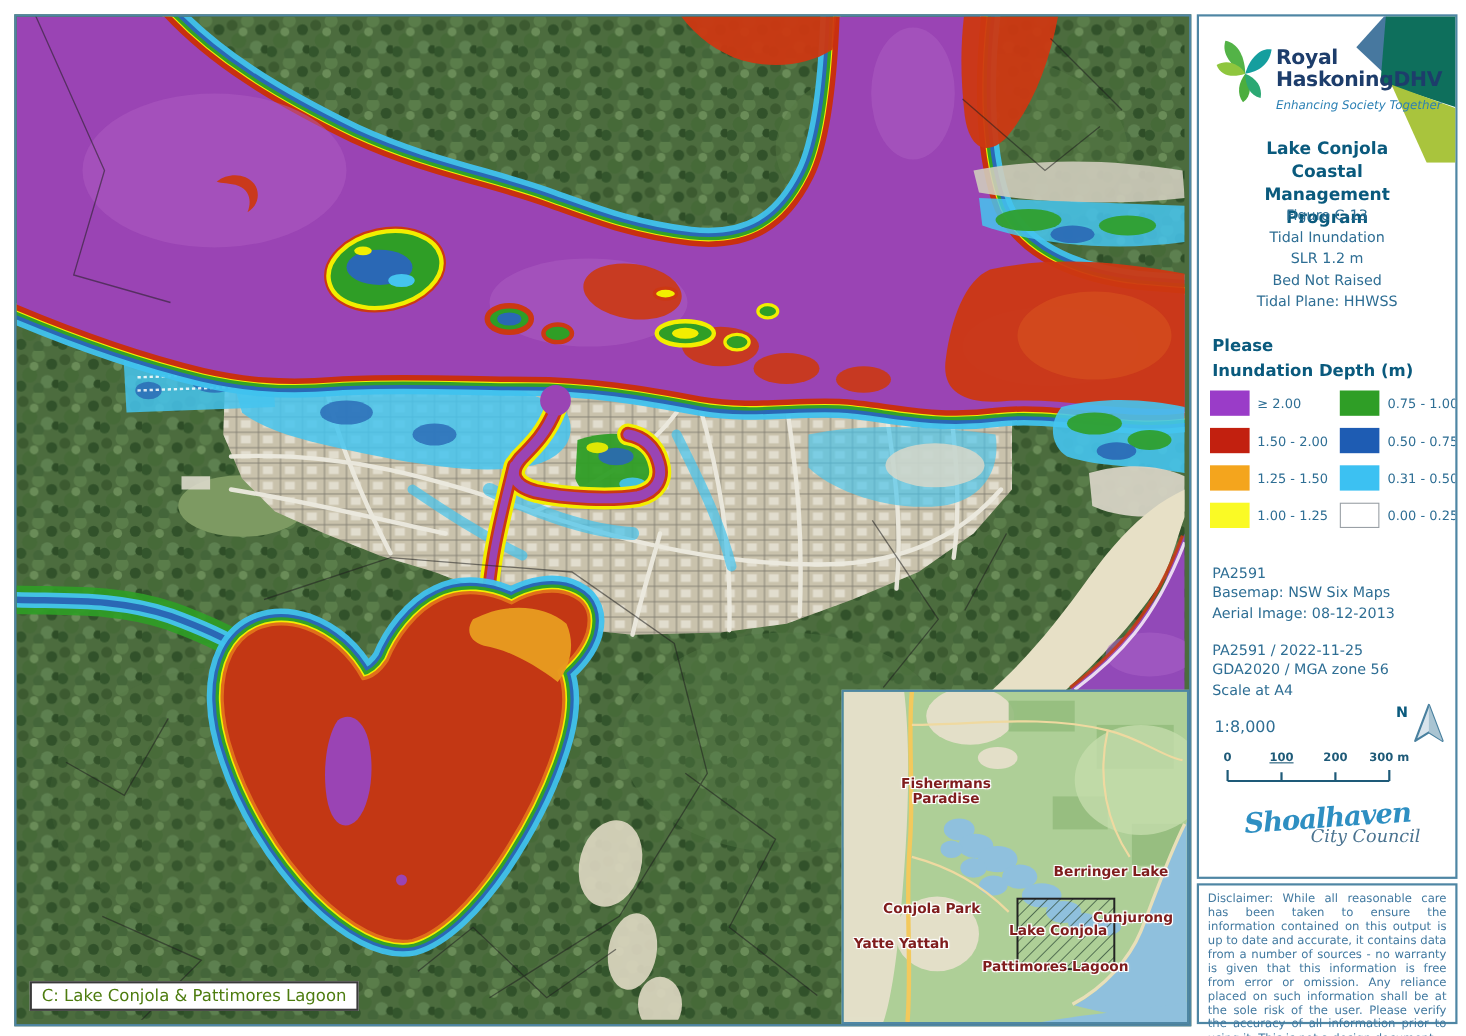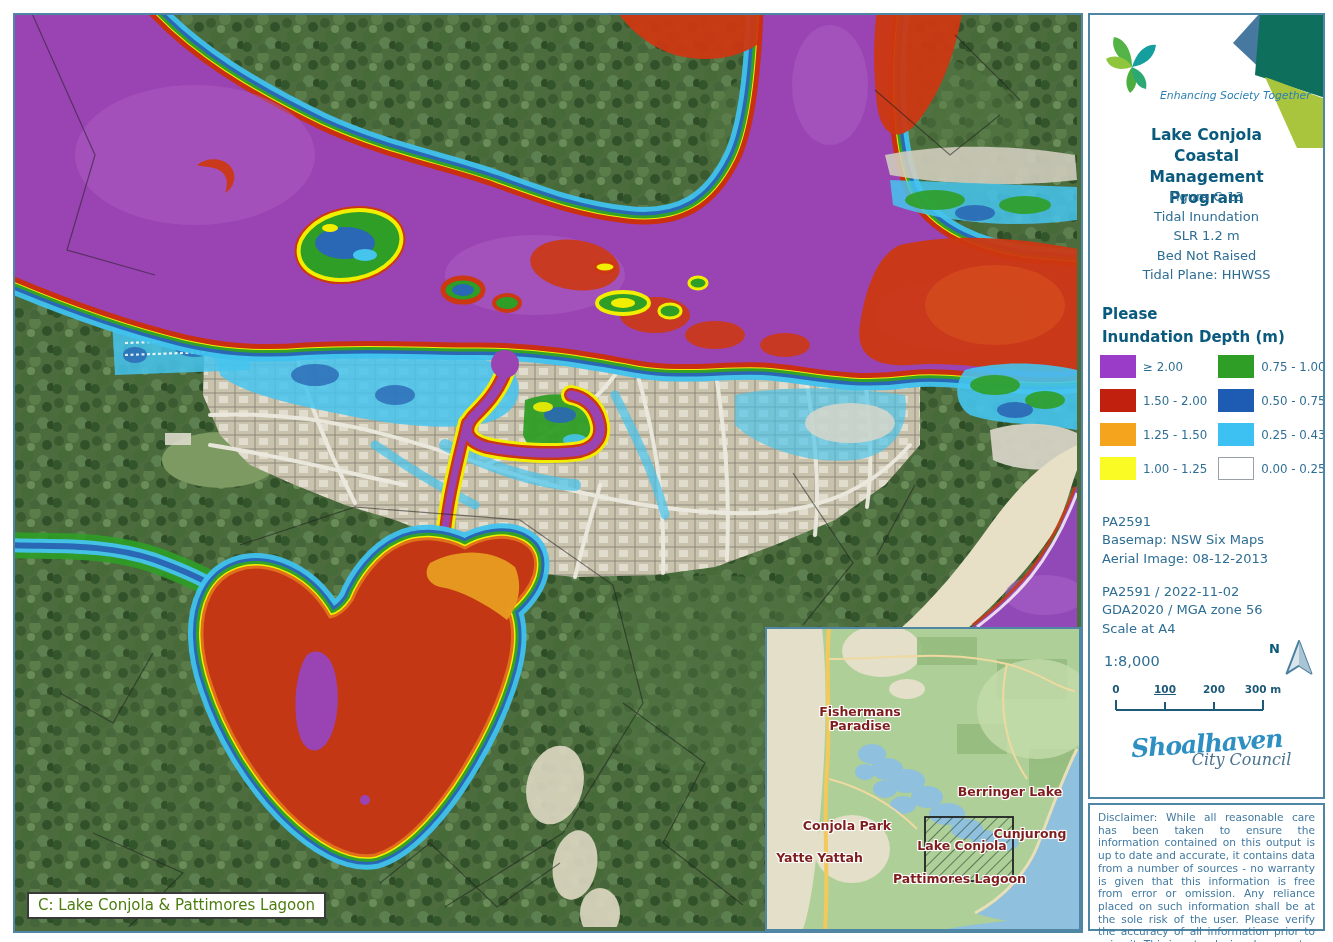--- a/index.html
+++ b/index.html
@@ -311,20 +311,24 @@
       <polygon points="40,64 100,86 100,135 72,135" fill="#a9c43d"></polygon>
     </svg>
 
     <svg class="lily" width="58" height="64" viewBox="0 0 58 64">
       <path d="M 30,36 C 18,30 8,18 12,6 C 24,8 30,22 30,36 Z" fill="#53b347"></path>
       <path d="M 30,36 C 34,22 44,12 54,14 C 52,28 42,34 30,36 Z" fill="#159e9e"></path>
       <path d="M 30,36 C 18,40 8,38 4,28 C 14,22 26,28 30,36 Z" fill="#8fc63e"></path>
       <path d="M 30,36 C 36,46 36,56 28,62 C 22,54 24,44 30,36 Z" fill="#4cae3e"></path>
       <path d="M 30,36 C 40,40 46,48 44,58 C 34,56 30,46 30,36 Z" fill="#2ca873"></path>
     </svg>
+    <div class="brand">
+      <div>Royal</div>
+      <div>HaskoningDHV</div>
+    </div>
     <div class="tagline">Enhancing Society Together</div>
 
     <div class="side-title" style="margin:0 22px;">Lake Conjola Coastal Management Program</div>
 
     <div class="figinfo">
         <div>Figure C-13</div>
         <div>Tidal Inundation</div>
         <div>SLR 1.2 m</div>
         <div>Bed Not Raised</div>
         <div>Tidal Plane: HHWSS</div>
@@ -355,35 +359,35 @@
         <div class="legend-item">
           <span class="swatch" style="background: rgb(47, 158, 38);"></span>
           <span class="legend-label">0.75 - 1.00</span>
         </div>
         <div class="legend-item">
           <span class="swatch" style="background: rgb(30, 92, 179);"></span>
           <span class="legend-label">0.50 - 0.75</span>
         </div>
         <div class="legend-item">
           <span class="swatch" style="background: rgb(60, 193, 242);"></span>
-          <span class="legend-label">0.25 - 0.43</span>
+          <span class="legend-label">0.31 - 0.50</span>
         </div>
         <div class="legend-item">
           <span class="swatch swatch-white" style="background: rgb(255, 255, 255);"></span>
           <span class="legend-label">0.00 - 0.25</span>
         </div>
       </div>
 
     <div class="meta1">
         <div>PA2591</div>
         <div>Basemap: NSW Six Maps</div>
         <div>Aerial Image: 08-12-2013</div>
       </div>
     <div class="meta2">
-        <div>PA2591 / 2022-11-02</div>
+        <div>PA2591 / 2022-11-25</div>
         <div>GDA2020 / MGA zone 56</div>
         <div>Scale at A4</div>
       </div>
 
     <div class="scale-text">1:8,000</div>
 
     <div class="north">
       <span class="north-n">N</span>
       <svg width="28" height="46" viewBox="0 0 36 48">
         <polygon points="18,2 34,44 18,34 2,44" fill="#d9e4ec" stroke="#49809f" stroke-width="2.5" stroke-linejoin="round"></polygon>

